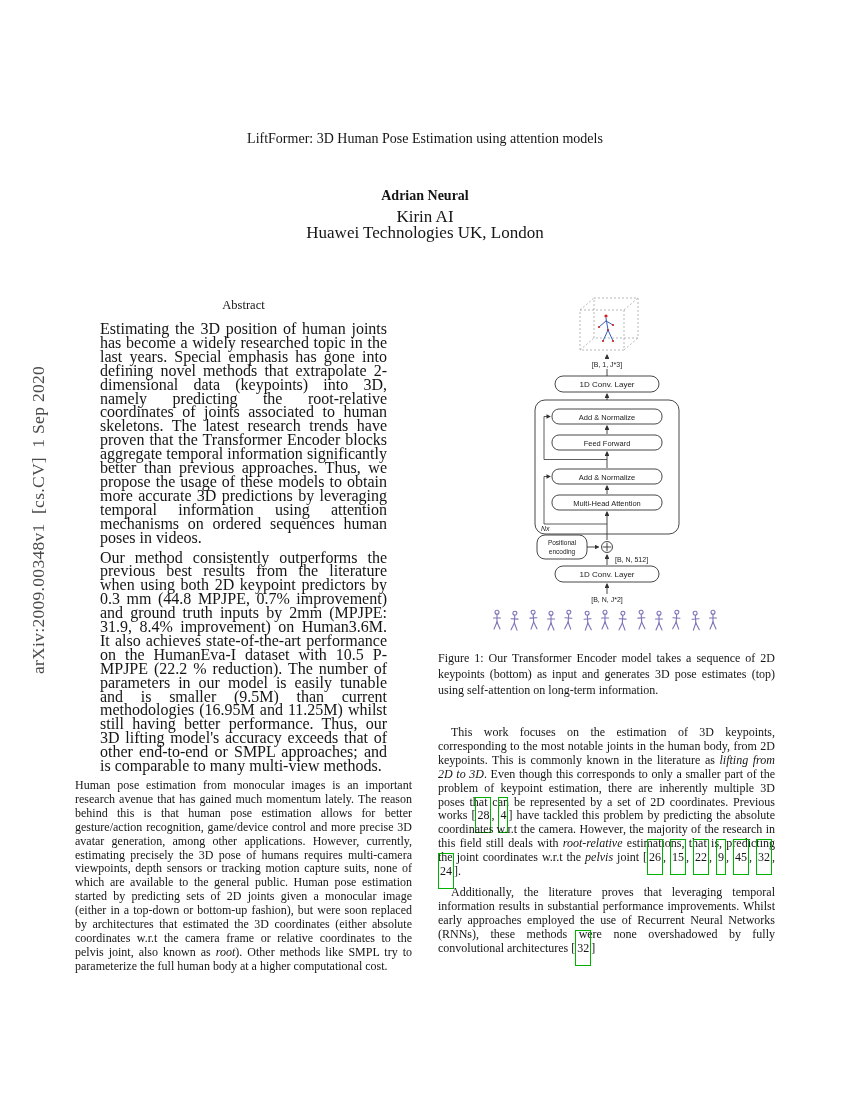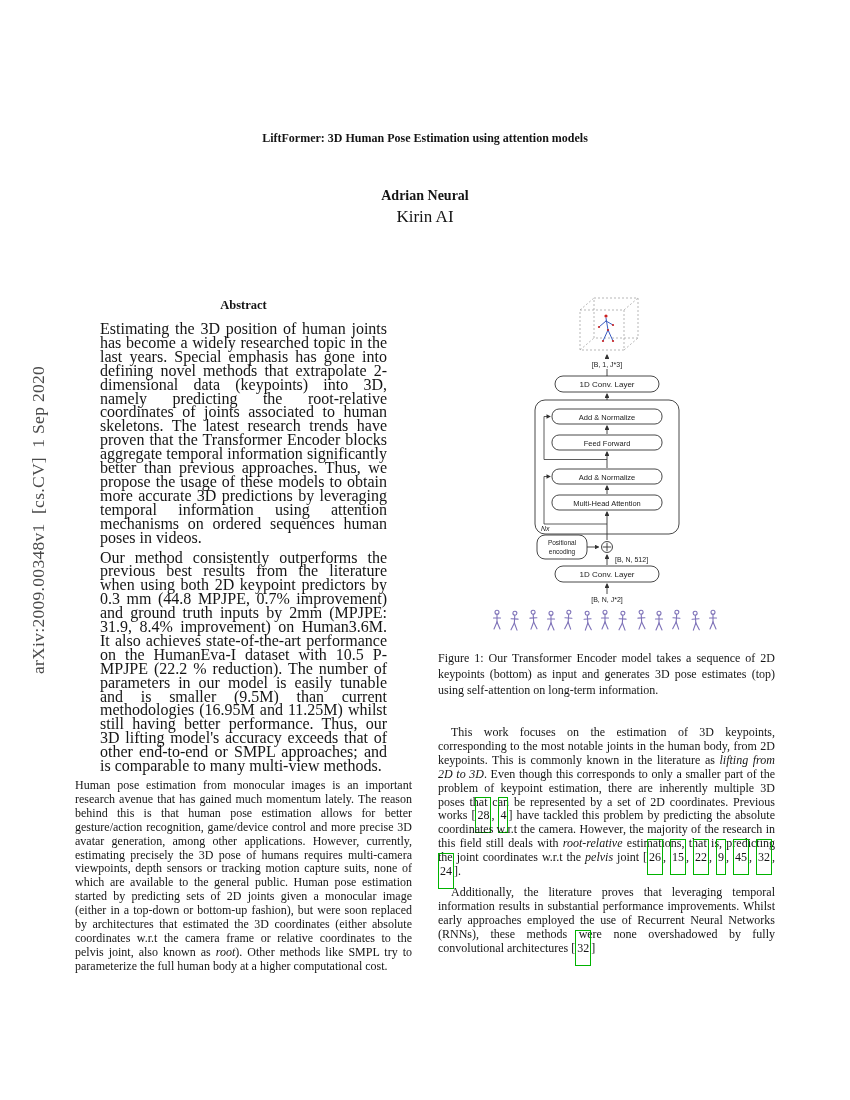--- a/index.html
+++ b/index.html
@@ -9,30 +9,30 @@
     font-family:"Liberation Serif", serif; color:#151515;
   }
   
   .arxiv-banner{position:absolute; left:38px; top:520px; width:0; height:0;}
   .arxiv-banner span{
     display:inline-block; white-space:pre;
     transform:translate(-50%,-50%) rotate(-90deg);
     font-size:17.5px; color:#4a4a4a; letter-spacing:0.3px;
   }
   .title{position:absolute; top:131px; left:0; right:0; margin:0;
-    text-align:center; font-size:12px; font-weight:bold;}
+    text-align:center; font-size:14px; font-weight:normal;}
   .authors{position:absolute; top:188px; left:0; right:0; text-align:center;}
   .author-name{font-size:14px; font-weight:bold; margin-bottom:5px;}
   .affil{font-size:17px; line-height:15.5px;}
 
   .col{position:absolute; width:337px;}
   .col-left{left:75px; top:298px;}
   .col-right{left:438px; top:288px;}
 
-  .abstract-heading{text-align:center; font-weight:bold; font-size:12.5px; margin:0 0 9px 0;}
+  .abstract-heading{text-align:center; font-weight:normal; font-size:12.5px; margin:0 0 9px 0;}
   .abstract-p{margin:0 25px 6px 25px; font-size:16px; line-height:13.9px; text-align:justify;}
 
   .section-heading{text-align:center; font-size:14.5px; font-weight:bold; margin:15px 0 11px 0;}
   .secgap{display:inline-block; width:16px;}
 
   .body-p{font-size:12px; line-height:13.9px; text-align:justify; margin:0 0 7px 0;}
   .indent{text-indent:13px;}
 
   .figure-wrap{width:330px; margin:0 auto;}
   .caption{font-size:12px; line-height:16px; text-align:justify; margin:10px 0 28px 0;}
@@ -49,20 +49,21 @@
 
   <div class="arxiv-banner">
     <span>arXiv:2009.00348v1  [cs.CV]  1 Sep 2020</span>
   </div>
 
   <h1 class="title">LiftFormer: 3D Human Pose Estimation using attention models</h1>
 
   <div class="authors">
     <div class="author-name">Adrian Neural</div>
     <div class="affil">Kirin AI</div>
+    <div class="affil">Huawei Technologies UK, London</div>
   </div>
 
   <div class="col col-left">
     <div class="abstract-heading">Abstract</div>
     <p class="abstract-p">Estimating the 3D position of human joints has become a widely researched topic in the last years. Special emphasis has gone into defining novel methods that extrapolate 2-dimensional data (keypoints) into 3D, namely predicting the root-relative coordinates of joints associated to human skeletons. The latest research trends have proven that the Transformer Encoder blocks aggregate temporal information significantly better than previous approaches. Thus, we propose the usage of these models to obtain more accurate 3D predictions by leveraging temporal information using attention mechanisms on ordered sequences human poses in videos.</p>
     <p class="abstract-p">Our method consistently outperforms the previous best results from the literature when using both 2D keypoint predictors by 0.3 mm (44.8 MPJPE, 0.7% improvement) and ground truth inputs by 2mm (MPJPE: 31.9, 8.4% improvement) on Human3.6M. It also achieves state-of-the-art performance on the HumanEva-I dataset with 10.5 P-MPJPE (22.2 % reduction). The number of parameters in our model is easily tunable and is smaller (9.5M) than current methodologies (16.95M and 11.25M) whilst still having better performance. Thus, our 3D lifting model's accuracy exceeds that of other end-to-end or SMPL approaches; and is comparable to many multi-view methods.</p>
 
 
     <p class="body-p"><span>Human pose estimation from monocular images is an important research avenue that has gained much momentum lately. The reason behind this is that human pose estimation allows for better gesture/action recognition, game/device control and more precise 3D avatar generation, among other applications. However, currently, estimating precisely the 3D pose of humans requires multi-camera viewpoints, depth sensors or tracking motion capture suits, none of which are available to the general public. Human pose estimation started by predicting sets of 2D joints given a monocular image (either in a top-down or bottom-up fashion), but were soon replaced by architectures that estimated the 3D coordinates (either absolute coordinates w.r.t the camera frame or relative coordinates to the pelvis joint, also known as </span><span class="it">root</span><span>). Other methods like SMPL try to parameterize the full human body at a higher computational cost.</span></p>
   </div>

